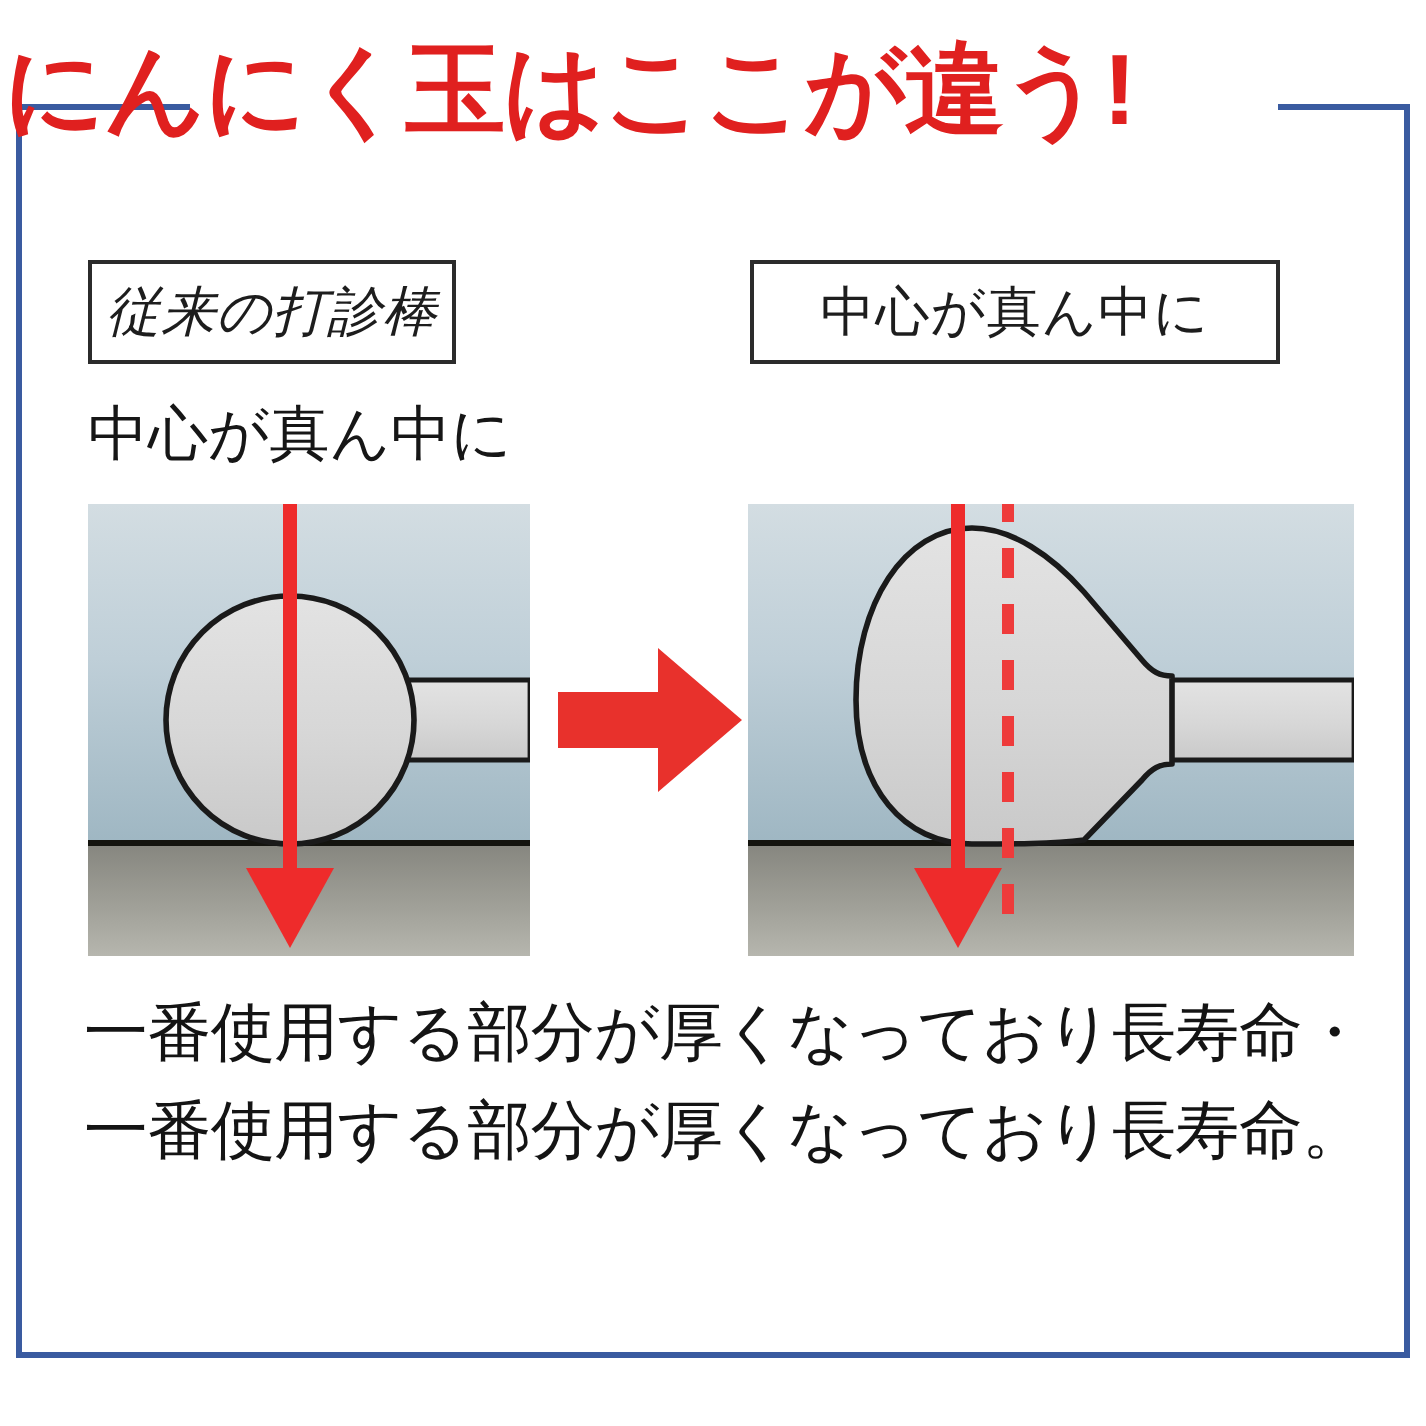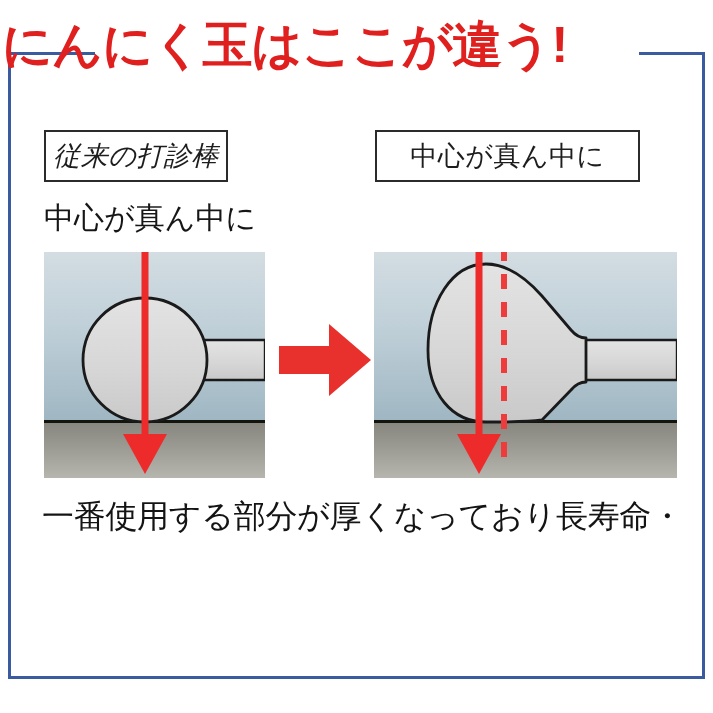--- a/index.html
+++ b/index.html
@@ -252,15 +252,16 @@
 
       <g>
         <rect x="101.5" y="-12" width="7" height="200" fill="#ee2b2b"></rect>
         <polygon points="105,222 83,182 127,182" fill="#ee2b2b"></polygon>
       </g>
     </svg>
   </div>
 
   <div class="body-copy">
     <div class="body-line">一番使用する部分が厚くなっており長寿命・</div>
+    <div class="body-line">一番使用する部分が厚くなっており長寿命。</div>
   </div>
 
 </div>
 
 </body></html>

